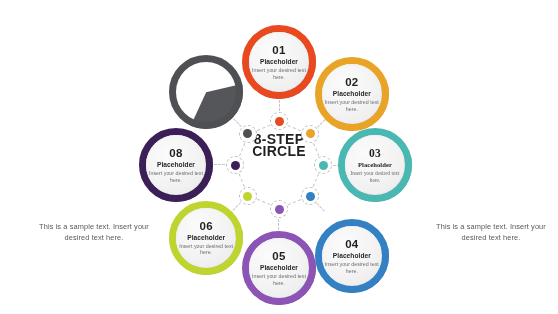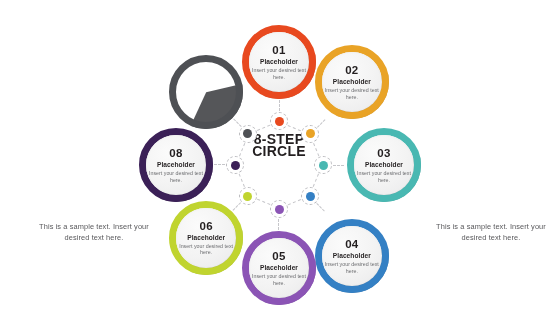--- a/index.html
+++ b/index.html
@@ -136,30 +136,30 @@
   <div id="steps-layer">
       <div class="step" style="left: 242px; top: 25px;">
         <div class="shadow" style="background: rgb(180, 54, 15);"></div>
         <div class="ring" style="border: 7px solid rgb(232, 73, 31);"></div>
         <div class="face">
           <div class="num">01</div>
           <div class="ph">Placeholder</div>
           <div class="desc">Insert your desired text here.</div>
         </div>
       </div>
-      <div class="step" style="left: 314.832px; top: 45px;">
+      <div class="step" style="left: 314.832px; top: 57px;">
         <div class="shadow" style="background: rgb(184, 125, 20);"></div>
         <div class="ring" style="border: 7px solid rgb(233, 163, 38);"></div>
         <div class="face">
           <div class="num">02</div>
           <div class="ph">Placeholder</div>
           <div class="desc">Insert your desired text here.</div>
         </div>
       </div>
-      <div class="step" style="left: 347px; top: 128px;">
+      <div class="step" style="left: 338px; top: 128px; font-family: Liberation Serif, serif;">
         <div class="shadow" style="background: rgb(47, 140, 135);"></div>
         <div class="ring" style="border: 7px solid rgb(73, 184, 178);"></div>
         <div class="face">
           <div class="num">03</div>
           <div class="ph">Placeholder</div>
           <div class="desc">Insert your desired text here.</div>
         </div>
       </div>
       <div class="step" style="left: 314.832px; top: 219px;">
         <div class="shadow" style="background: rgb(39, 95, 147);"></div>

